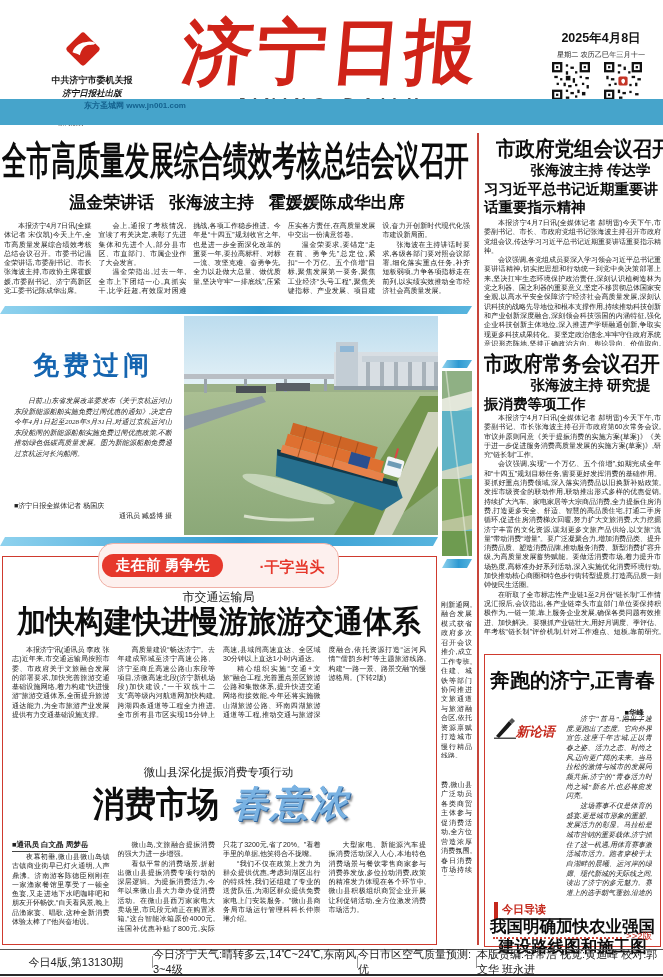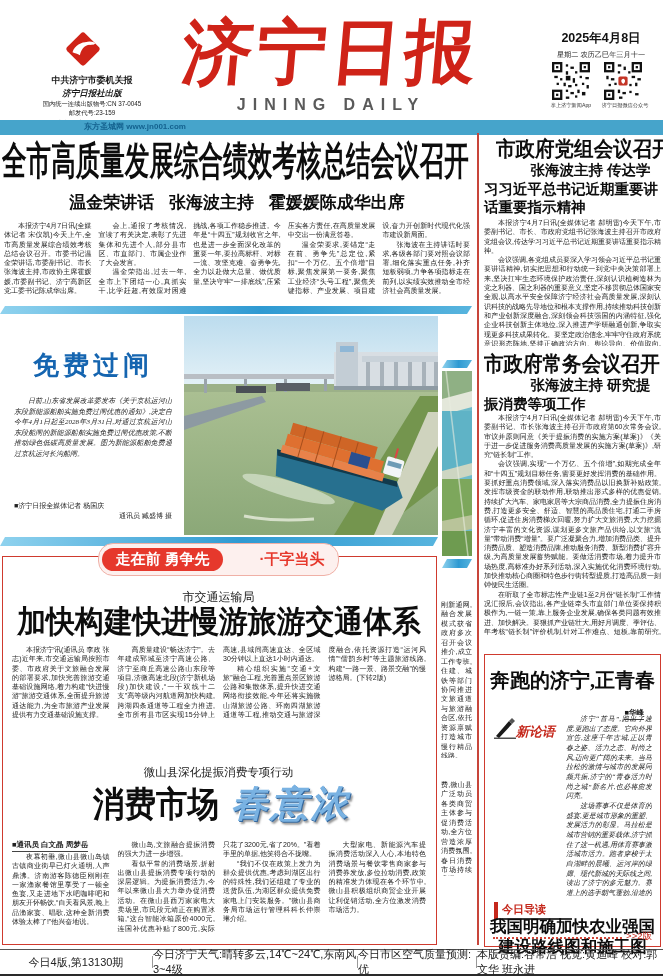--- a/index.html
+++ b/index.html
@@ -12,21 +12,21 @@
   .body-text p{margin:0;text-indent:2em;}
   .cols5{column-count:5;column-gap:7px;}
   .cols4{column-count:4;column-gap:8px;}
   .serifit{font-family:"Liberation Serif","DejaVu Serif",serif;font-style:italic;}
   .bluebar{background:linear-gradient(90deg,#8fd2ee,#2f9ad2 55%,#57b4de);
            clip-path:polygon(5px 0,100% 0,calc(100% - 5px) 100%,0 100%);}
   .redbox{border:1.5px solid #cf3a2e;}
   .overflow-col{font-size:7px;line-height:1.35;text-align:justify;color:#222;overflow:hidden;}
   .org-lines div{line-height:1.45;}
   .pill{background:#e6382c;color:#fff;border-radius:13px;padding:2px 13px;font-weight:800;font-size:15px;white-space:nowrap;}
-  .capsule{display:inline-flex;align-items:center;background:#fdf0ee;border:1px solid #f0b0a6;border-radius:15px;padding:4px 3px;gap:31px;}
+  .capsule{display:inline-flex;align-items:flex-end;background:#fdf0ee;border:1px solid #f0b0a6;border-radius:15px;padding:10px 3px;gap:31px;}
   .suffix{color:#e6382c;font-weight:800;font-size:15px;padding:0 10px 0 6px;white-space:nowrap;}
   .deck{font-weight:700;color:#0d0d0d;}
   .byline-red{font-size:7.5px;font-weight:700;border-bottom:1px solid #444;display:inline-block;padding-bottom:1px;}
   .bullet{color:#cf2a1e;}
   .qr{width:38px;height:38px;}
   .footer-seg{display:flex;align-items:center;justify-content:center;font-size:11px;color:#222;}
   .vline{width:1px;background:#999;height:12px;align-self:center;}
   .dotline{border-top:2px dotted #d2473a;}
 </style>
 </head>
@@ -129,21 +129,21 @@
           <rect x="27" y="27" width="3" height="2"></rect>
           <rect x="13" y="30" width="3" height="2"></rect>
       </g>
       <rect x="12.5" y="12.5" width="8" height="8" rx="1.5" fill="#c43527"></rect>
       <path d="M15 16.5 c0-1.2 1-2 1.7-2 c.8 0 1.6.8 1.6 2 c0 1.4-1.6 2.6-1.6 2.6 s-1.7-1.2-1.7-2.6Z" fill="#fff"></path>
     </svg>
   </div>
   <div class="abs ctr" style="left:544px;top:102px;width:54px;font-size:5.2px;color:#333;">掌上济宁新闻App</div>
   <div class="abs ctr" style="left:598px;top:102px;width:54px;font-size:5.2px;color:#333;">济宁日报微信公众号</div>
 
-  <div class="abs" style="left:0;top:120px;width:663px;height:15px;background:#46a4cb;">
+  <div class="abs" style="left:0;top:99px;width:663px;height:26px;background:#46a4cb;">
     <span style="position:absolute;left:84px;top:1px;font-size:8px;font-weight:700;color:#14628f;">东方圣城网 www.jn001.com</span>
   </div>
 
   <div class="abs" style="left:477px;top:133px;width:2px;height:812px;background:#c8453a;"></div>
 
   <div class="abs" style="left:2px;top:134px;width:472px;height:54px;overflow:hidden;">
     <span class="cx" style="font-size:39px;transform:scaleX(.63);transform-origin:0 50%;">全市高质量发展综合绩效考核总结会议召开</span>
   </div>
   <div class="abs ctr deck" style="left:0;top:191px;width:474px;font-size:17px;word-spacing:10px;">温金荣讲话 张海波主持 霍媛媛陈成华出席</div>
   <div class="abs body-text cols5" style="left:4px;top:221px;width:466px;height:80px;">

